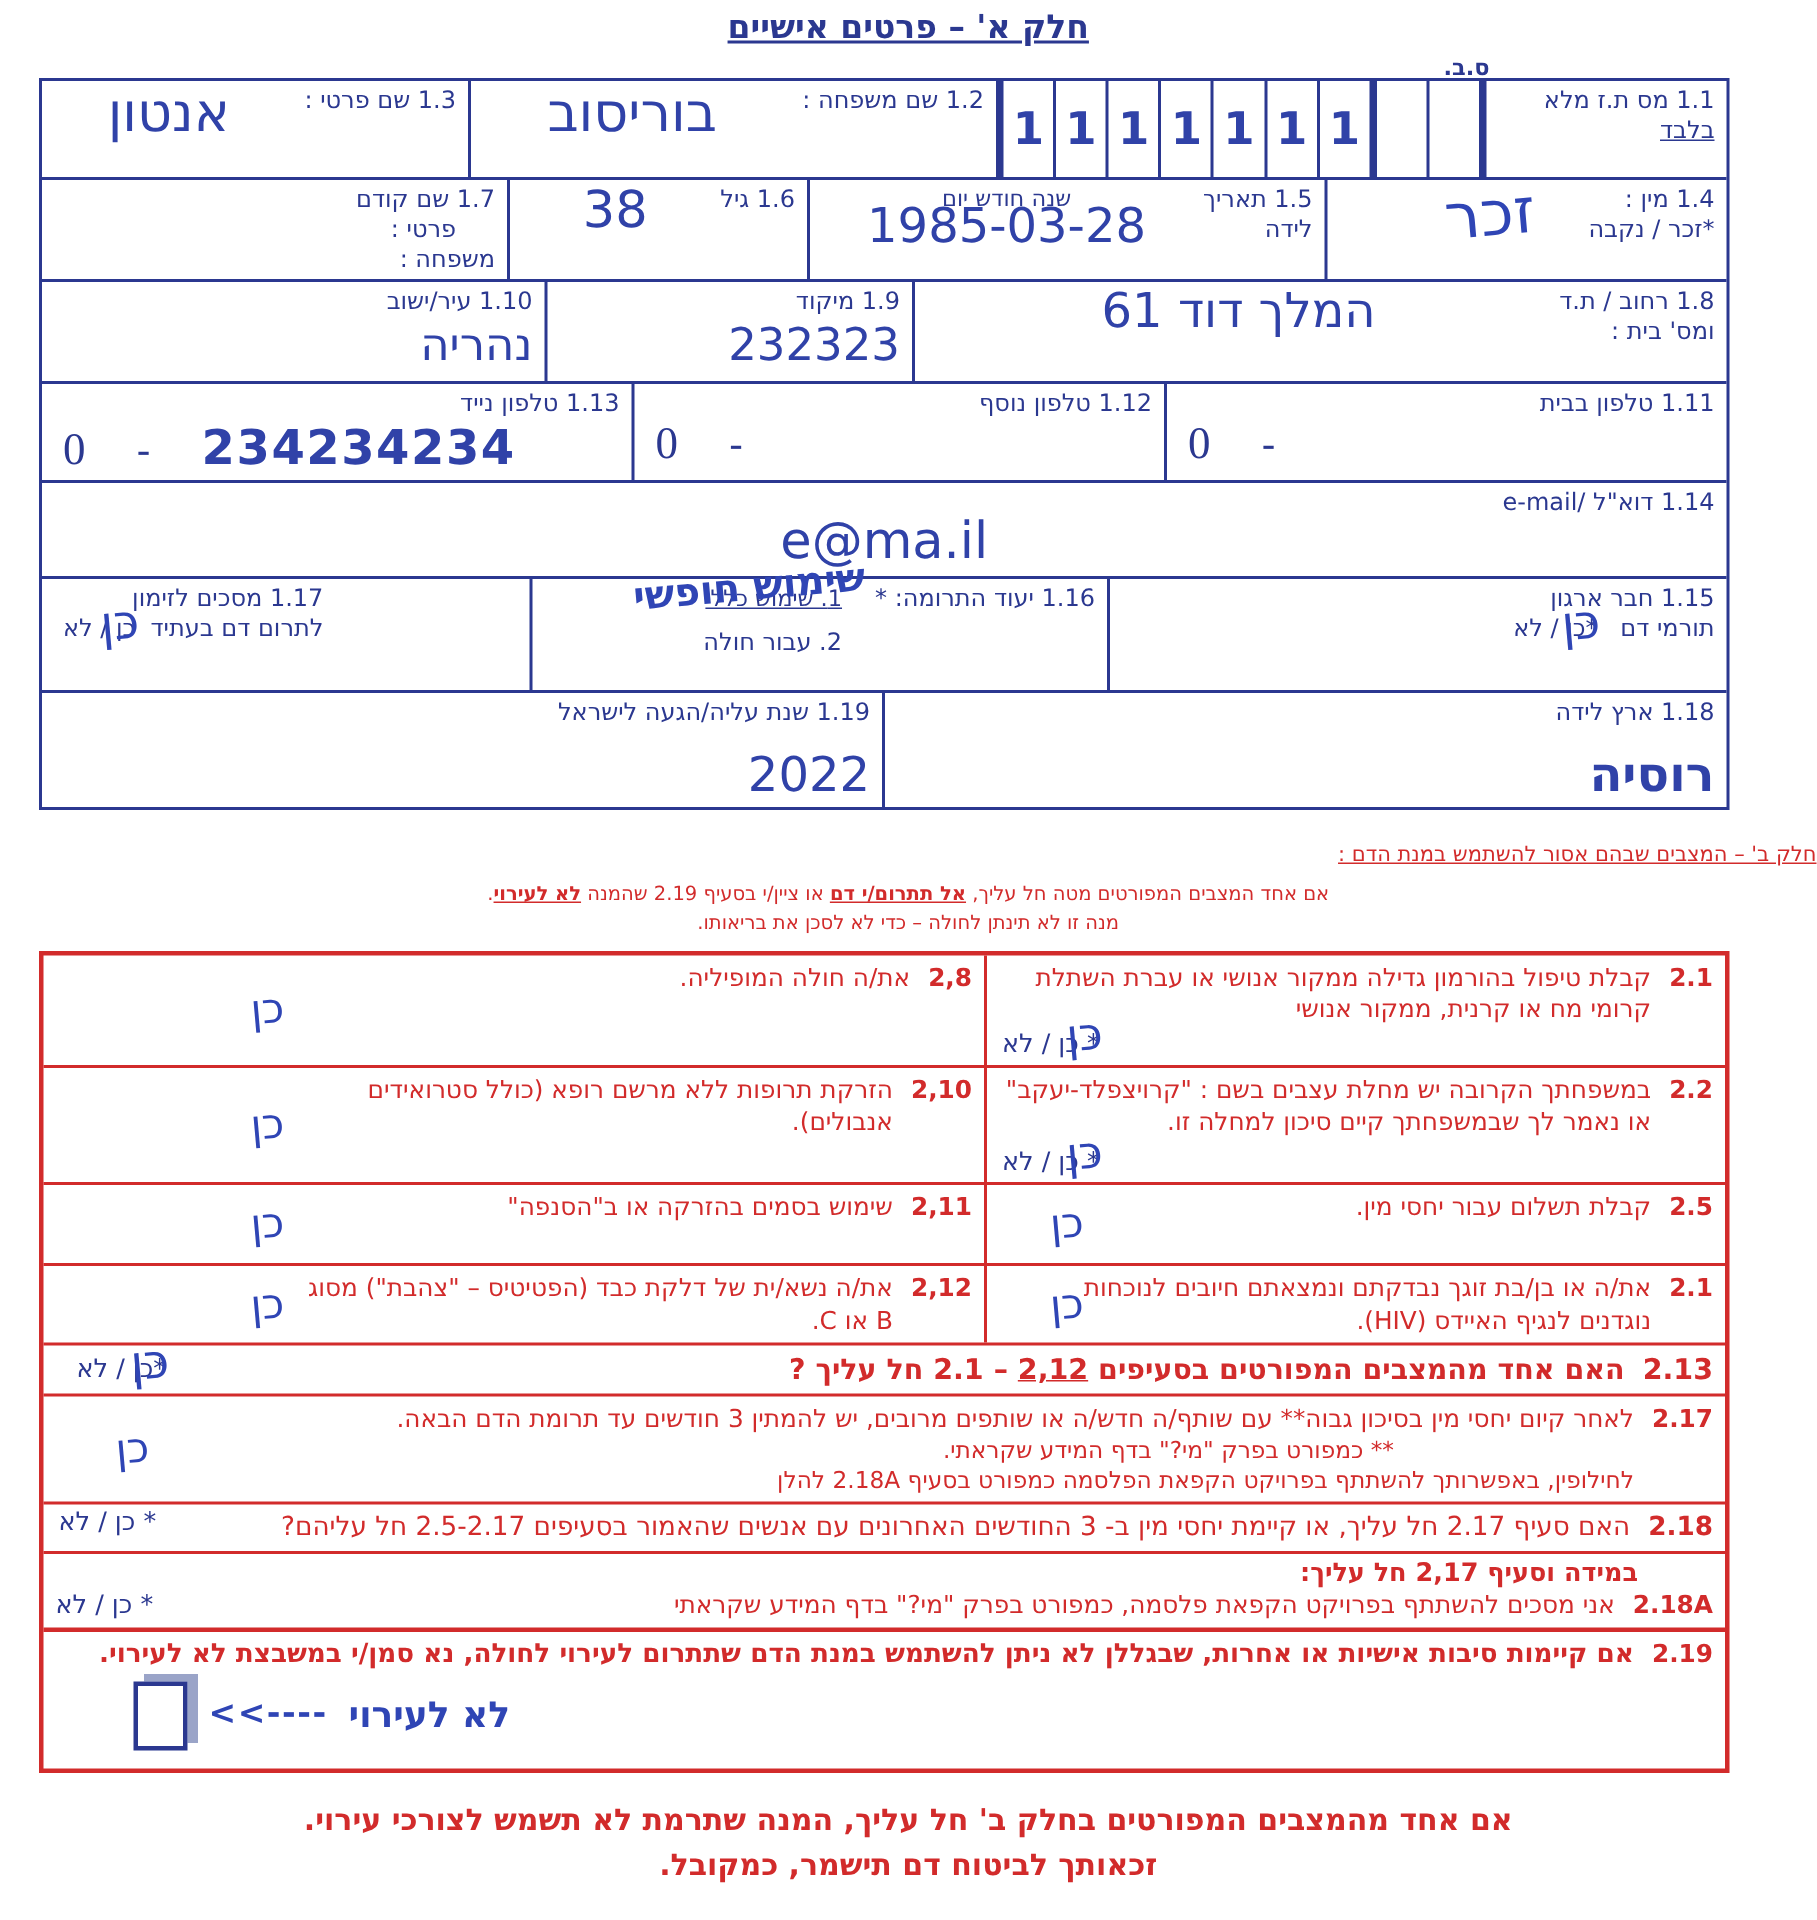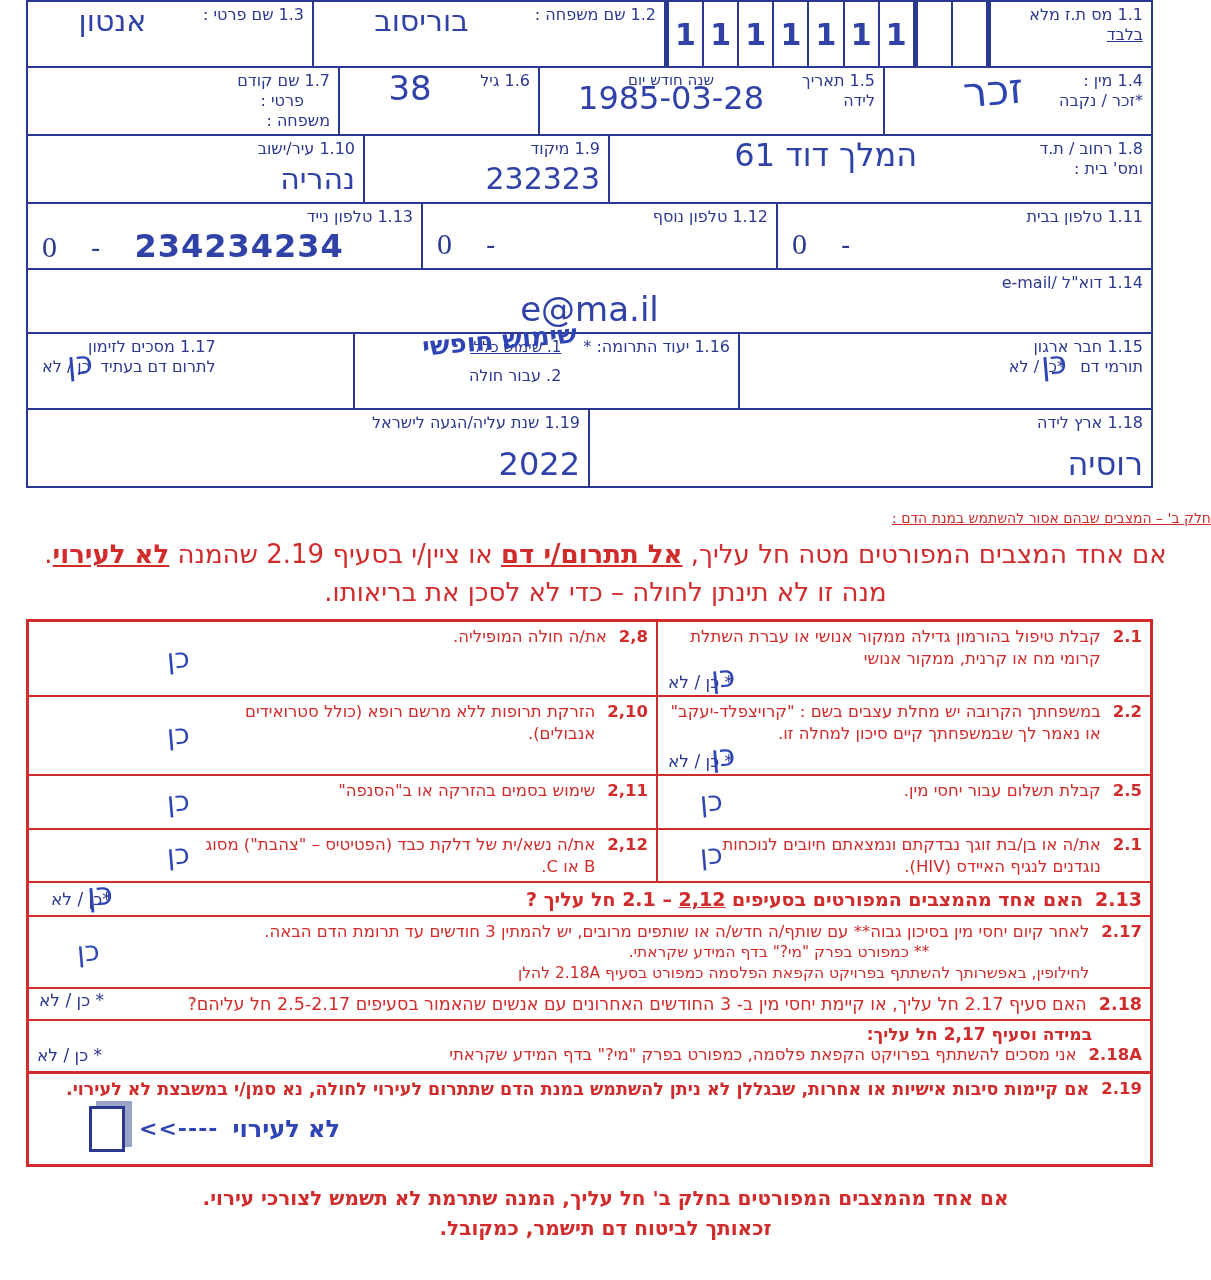--- a/index.html
+++ b/index.html
@@ -25,21 +25,21 @@
   }
   .sb{position:absolute;bottom:-2px;right:218px;font-size:15px;font-weight:bold;}
   
   .ptable{margin:0 58px 0 26px;border:2px solid var(--navy);}
   .prow{display:flex;align-items:stretch;}
   .prow + .prow{border-top:2px solid var(--navy);}
   .prow > *{border-left:2px solid var(--navy);padding:3px 8px;position:relative;}
   .prow > *:last-child{border-left:none;}
   .lbl{font-size:16px;line-height:1.25;}
   .u{text-decoration:underline;}
-  .fill{font-size:30px;color:var(--fill);line-height:1.05;}
+  .fill{font-size:36px;color:var(--fill);line-height:1.05;}
   .hand{
     display:inline-block;color:var(--hand);font-weight:500;
     transform:rotate(-5deg);
   }
   
   .r1{min-height:64px;}
   .c-idlabel{flex:0 0 165px;border-left-width:5px !important;}
   .idboxes{flex:0 0 322px;display:flex;direction:ltr;padding:0 !important;border-left-width:5px !important;}
   .digit{
     flex:1;display:flex;align-items:center;justify-content:center;
@@ -95,21 +95,21 @@
   .ov-purpose{position:absolute;top:-12px;right:-16px;font-size:26px;font-weight:bold;white-space:nowrap;}
   
   .r7{min-height:78px;}
   .c-bcountry{flex:0 0 563px;}
   .c-aliyah{flex:1;}
   
   .b-title{
     margin-top:22px;text-align:right;color:var(--red);
     font-size:14px;font-weight:normal;text-decoration:underline;
   }
-  .b-intro{margin-top:10px;text-align:center;color:var(--red);font-size:26px;line-height:1.45;}
+  .b-intro{margin-top:10px;text-align:center;color:var(--red);font-size:13px;line-height:1.45;}
   .b-intro .em{font-weight:bold;text-decoration:underline;}
   .btable{margin:8px 58px 0 26px;border:3px solid var(--red);color:var(--red);}
   .brow{display:flex;position:relative;}
   .brow + .brow{border-top:2px solid var(--red);}
   .bcell{display:flex;padding:4px 8px;position:relative;font-size:16.5px;line-height:1.3;}
   .bcell-r{flex:0 0 492px;}
   .bcell-l{flex:1;border-left:none;border-right:2px solid var(--red);}
   .bnum{font-weight:bold;margin-left:12px;white-space:nowrap;}
   .btext{flex:1;}
   .bhand{font-size:28px;align-self:center;}
@@ -130,20 +130,24 @@
   .chk-arrow{color:var(--hand);font-weight:bold;font-size:22px;letter-spacing:1px;}
   .chk-label{color:var(--hand);font-weight:bold;font-size:24px;}
   
   .b-footer{margin-top:16px;text-align:center;color:var(--red);font-size:20px;font-weight:bold;line-height:1.5;}
 </style>
 </head>
 <body>
 
 <div class="page">
 
+  <div class="pa-top">
+    <div class="pa-title">חלק א' – פרטים אישיים</div>
+    <div class="sb">ס.ב.</div>
+  </div>
 
   <div class="ptable">
 
     <div class="prow r1">
       <div class="c-idlabel">
         <div class="lbl">1.1  מס ת.ז מלא</div>
         <div class="lbl u">בלבד</div>
       </div>
       <div class="idboxes" dir="ltr">
         <span class="digit">1</span>
@@ -279,21 +283,21 @@
               <span class="hand ov-ken">כן</span>
             </span>
           </div>
         </div>
       </div>
     </div>
 
     <div class="prow r7">
       <div class="c-bcountry">
         <div class="lbl">1.18 ארץ לידה</div>
-        <div class="vcenter" style="font-size:32px;margin-top:12px;">רוסיה</div>
+        <div class="vcenter" style="font-size:32px;margin-top:12px;font-weight:bold;">רוסיה</div>
       </div>
       <div class="c-aliyah">
         <div class="lbl">1.19 שנת עליה/הגעה לישראל</div>
         <div class="vcenter" style="font-size:32px;margin-top:12px;">2022</div>
       </div>
     </div>
   </div>
 
   <div class="b-title">חלק ב' – המצבים שבהם אסור להשתמש במנת הדם :</div>
   <div class="b-intro">

